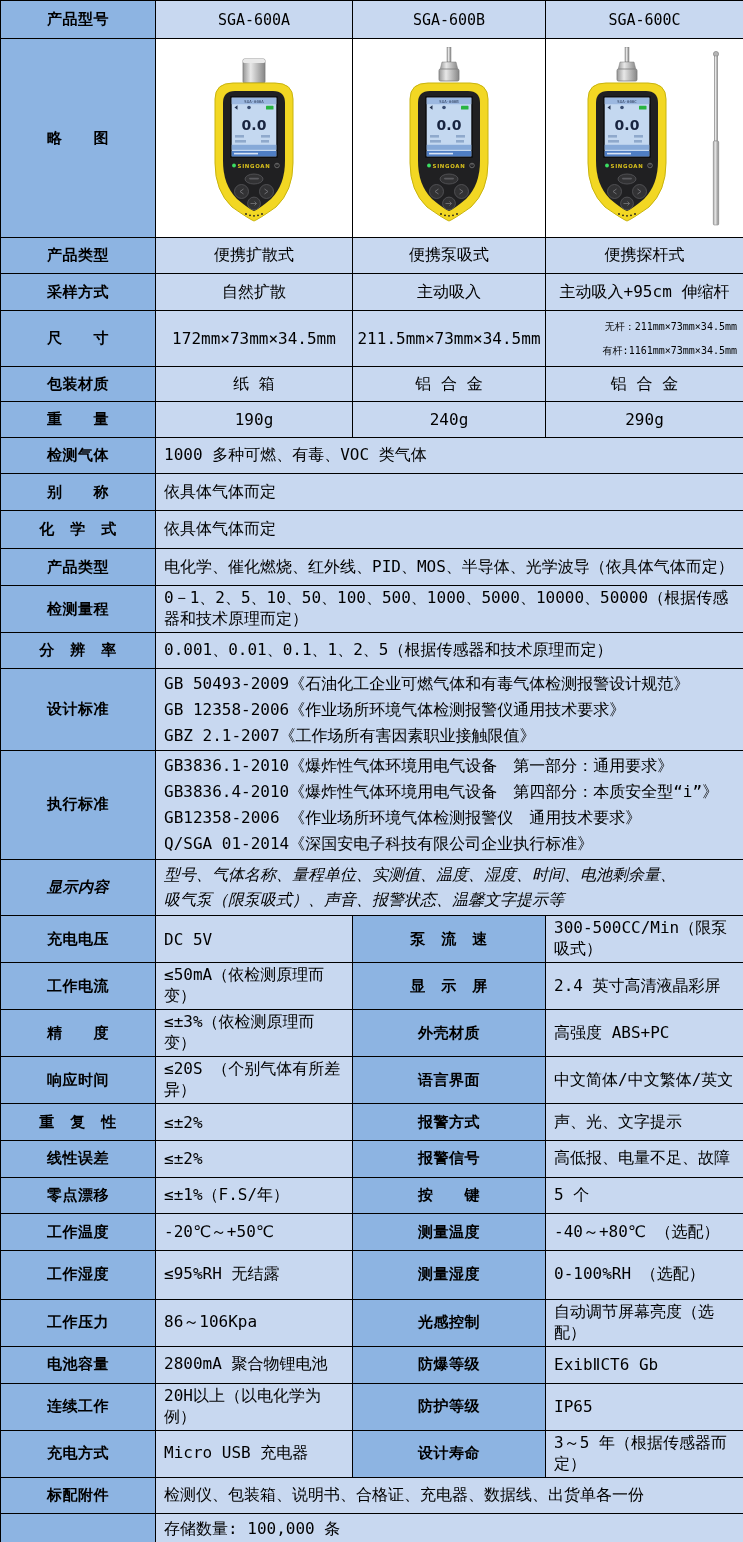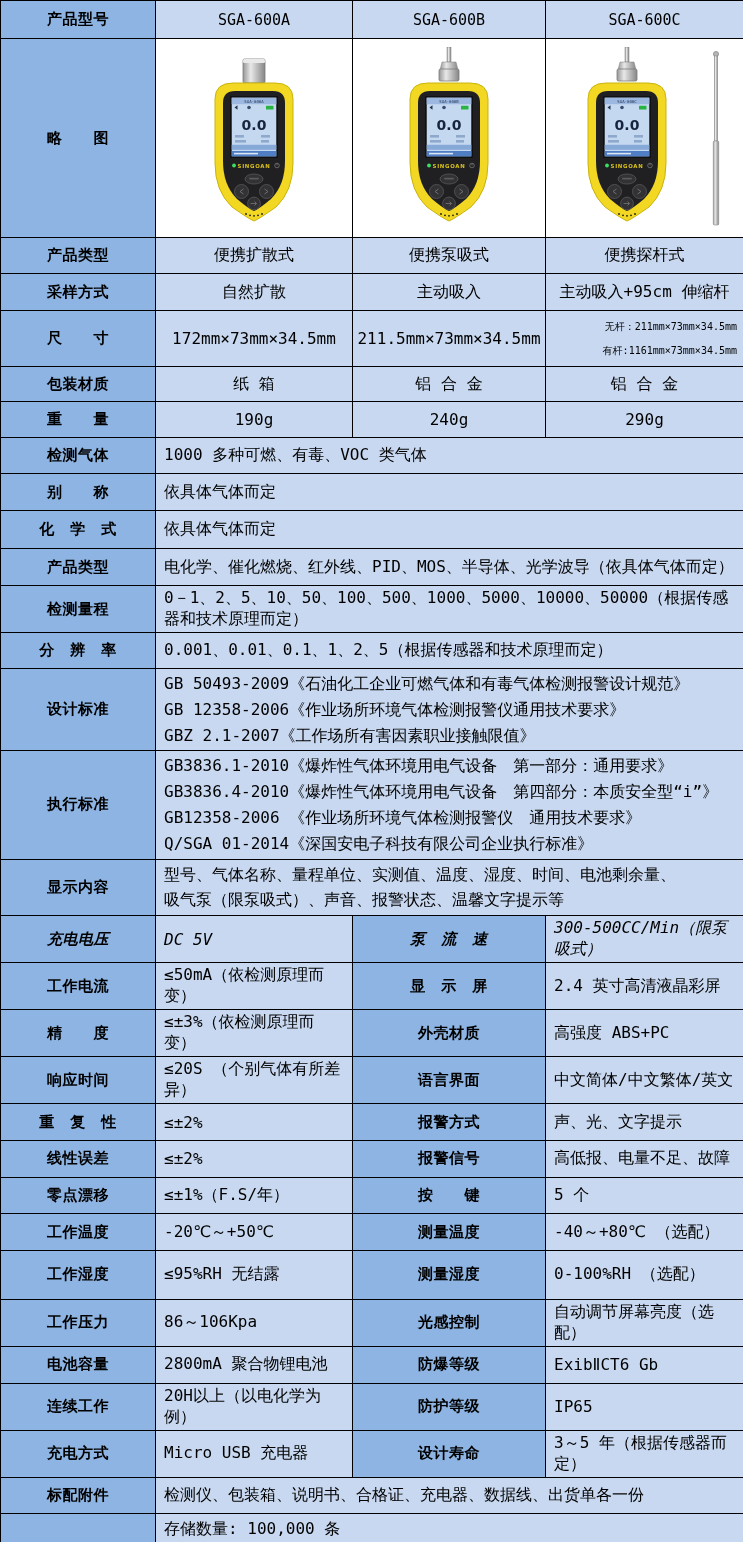--- a/index.html
+++ b/index.html
@@ -278,26 +278,26 @@
 GB 12358-2006《作业场所环境气体检测报警仪通用技术要求》
 GBZ 2.1-2007《工作场所有害因素职业接触限值》</td>
       </tr>
       <tr style="height: 103px;">
         <td class="lbl">执行标准</td>
         <td class="val left pre" colspan="3">GB3836.1-2010《爆炸性气体环境用电气设备　第一部分：通用要求》
 GB3836.4-2010《爆炸性气体环境用电气设备　第四部分：本质安全型“i”》
 GB12358-2006 《作业场所环境气体检测报警仪　通用技术要求》
 Q/SGA 01-2014《深国安电子科技有限公司企业执行标准》</td>
       </tr>
-      <tr style="height: 50px;">
+      <tr style="height: 50px; font-style: italic;">
         <td class="lbl">显示内容</td>
         <td class="val left pre" colspan="3">型号、气体名称、量程单位、实测值、温度、湿度、时间、电池剩余量、
 吸气泵（限泵吸式）、声音、报警状态、温馨文字提示等</td>
       </tr>
-      <tr style="height: 36.7px; font-style: italic;">
+      <tr style="height: 36.7px;">
         <td class="lbl">充电电压</td>
         <td class="val left">DC 5V</td>
         <td class="lbl">泵　流　速</td>
         <td class="val left">300-500CC/Min（限泵吸式）</td>
       </tr>
       <tr style="height: 36.7px;">
         <td class="lbl">工作电流</td>
         <td class="val left">≤50mA（依检测原理而变）</td>
         <td class="lbl">显　示　屏</td>
         <td class="val left">2.4 英寸高清液晶彩屏</td>

